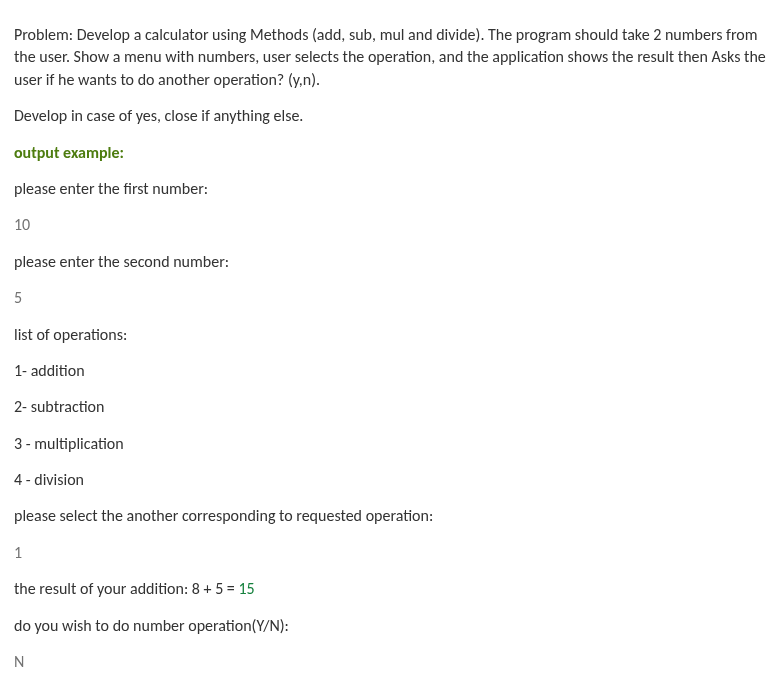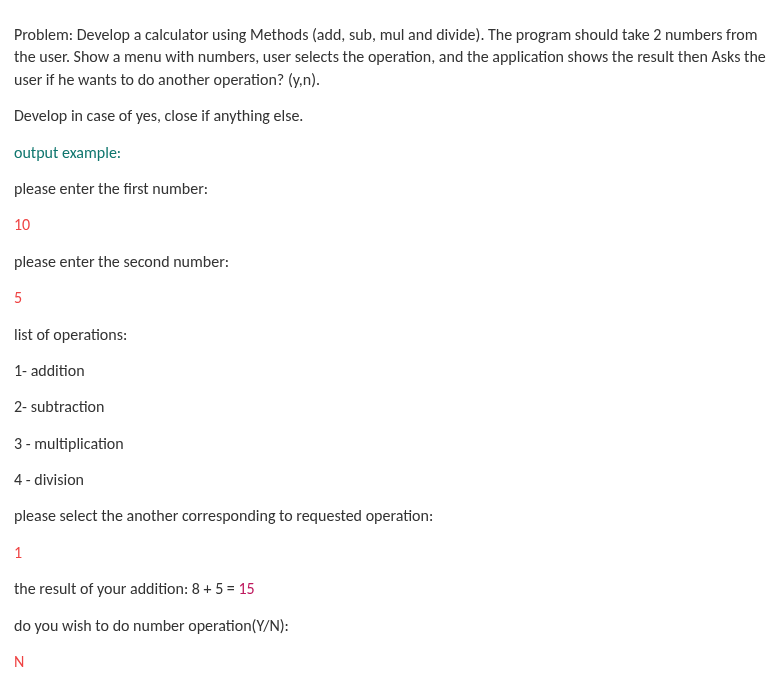--- a/index.html
+++ b/index.html
@@ -13,28 +13,28 @@
       line-height: 1.4;
       background: #fff;
     }
     p {
       margin: 12px 0 14px 0;
     }
     .problem-text {
       color: #333;
     }
     .output-label {
-      color: #0f766e;
-      font-weight: normal;
+      color: #4d7c0f;
+      font-weight: bold;
     }
     .user-input {
-      color: #ef4444;
+      color: #737373;
     }
     .result-value {
-      color: #be185d;
+      color: #15803d;
     }
     .line {
       margin: 0 0 14px 0;
     }
   </style>
 </head>
 <body>
 
 <p class="problem-text">Problem: Develop a calculator using Methods (add, sub, mul and divide). The program should take 2 numbers from the user. Show a menu with numbers, user selects the operation, and the application shows the result then Asks the user if he wants to do another operation? (y,n).</p>
 

